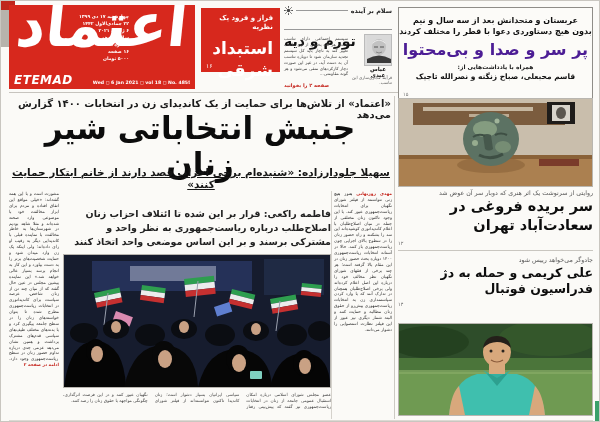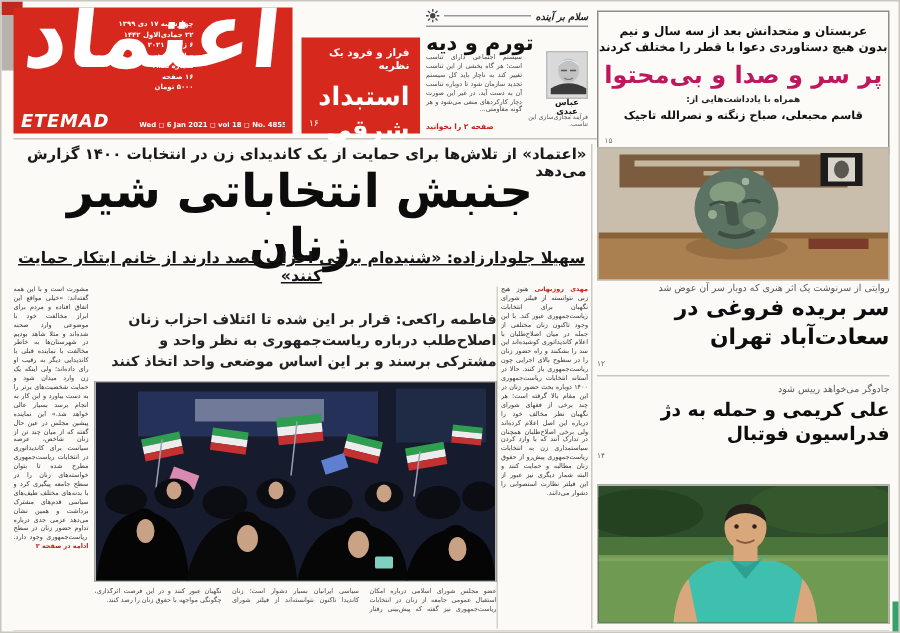--- a/index.html
+++ b/index.html
@@ -11,39 +11,39 @@
   .scrap-red{left:0;top:0;width:14px;height:9px;background:#c0271d;}
   
   .masthead{left:8px;top:4px;width:186px;height:84px;background:#d7281d;color:#fff;overflow:hidden;}
   .logo{position:absolute;right:2px;top:-14px;width:182px;text-align:center;font-size:57px;font-weight:800;color:#fff;transform:skewX(-6deg) scaleY(1.08);letter-spacing:-2px;}
   .mast-dates{position:absolute;left:64px;top:8px;width:56px;text-align:right;font-size:4.6px;line-height:7px;color:#fff;font-weight:600;}
   .mast-bottom{position:absolute;left:5px;right:5px;bottom:2px;display:flex;align-items:baseline;gap:20px;}
   .latin{font-size:12px;font-weight:800;letter-spacing:.5px;font-style:italic;}
   .dateline{font-size:4.6px;font-weight:600;white-space:nowrap;overflow:hidden;}
   .toprule{left:8px;top:91px;width:584px;height:1px;background:#c7c4be;}
   
-  .promo{left:200px;top:24px;width:79px;height:64px;background:#d7281d;color:#fff;padding:6px 7px;}
+  .promo{left:200px;top:7px;width:79px;height:64px;background:#d7281d;color:#fff;padding:6px 7px;}
   .promo-kicker{font-size:7px;font-weight:700;text-align:right;line-height:9px;}
   .promo-title{font-size:17px;font-weight:800;text-align:right;line-height:22px;margin-top:5px;}
   .promo-page{position:absolute;left:5px;bottom:3px;font-size:6px;color:#fff;}
   
   .abdicol{left:283px;top:5px;width:108px;height:84px;}
-  .abdi-head{display:flex;align-items:center;gap:3px;border-bottom:1px solid #999;padding-bottom:2px;font-style:italic;}
+  .abdi-head{display:flex;align-items:center;gap:3px;border-bottom:1px solid #999;padding-bottom:14px;}
   .abdi-head .line{flex:1;height:1px;background:#999;}
   .abdi-section{font-size:6.4px;font-weight:800;color:#222;}
   .abdi-title{text-align:left;font-size:14px;font-weight:800;color:#111;margin-top:3px;}
   .abdi-body{position:absolute;left:0;top:30px;width:64px;font-size:4.3px;line-height:5.9px;color:#444;text-align:justify;}
   .abdi-photo{position:absolute;right:0;top:28px;width:26px;height:30px;border:1px solid #bbb;background:#dcdcdc;}
   .abdi-name{position:absolute;right:0;top:60px;width:28px;text-align:center;font-size:5.6px;font-weight:800;color:#111;}
   .abdi-foot{position:absolute;right:0;top:69px;width:40px;text-align:right;font-size:4.2px;color:#555;}
   .abdi-cta{position:absolute;left:0;top:76px;font-size:5px;font-weight:800;color:#c4231b;}
   
   .qatar{left:397px;top:6px;width:195px;height:96px;border:1px solid #8f8d88;background:#fcfbf8;text-align:center;padding-top:7px;}
   .qatar-k{font-size:8px;font-weight:800;color:#111;line-height:11px;}
-  .qatar-title{font-size:16px;font-weight:900;color:#be185d;margin-top:3px;text-align:center;}
+  .qatar-title{font-size:16px;font-weight:900;color:#4c1d95;margin-top:3px;text-align:center;}
   .qatar-s1{font-size:6px;font-weight:800;color:#222;margin-top:4px;}
   .qatar-s2{font-size:7.5px;font-weight:800;color:#111;margin-top:2px;}
   .qatar-page{position:absolute;left:4px;bottom:5px;font-size:5px;color:#777;}
   
   .lead-kicker{left:10px;top:97px;width:380px;text-align:right;font-size:10px;font-weight:800;color:#1a1a1a;}
   .lead-headline{left:6px;top:109px;width:386px;text-align:center;font-size:31px;font-weight:800;color:#0c0c0c;letter-spacing:-.5px;}
   .lead-subhead{left:10px;top:165px;width:380px;text-align:center;font-size:10.5px;font-weight:800;color:#151515;text-decoration:underline;}
   .lead-quote{left:62px;top:206px;width:268px;text-align:right;font-size:9.5px;font-weight:700;line-height:13.8px;color:#222;}
   .col-right{left:333px;top:190px;width:58px;height:228px;font-size:4.3px;line-height:5.9px;color:#333;text-align:justify;overflow:hidden;}
   .byline{color:#c4231b;font-weight:800;}

